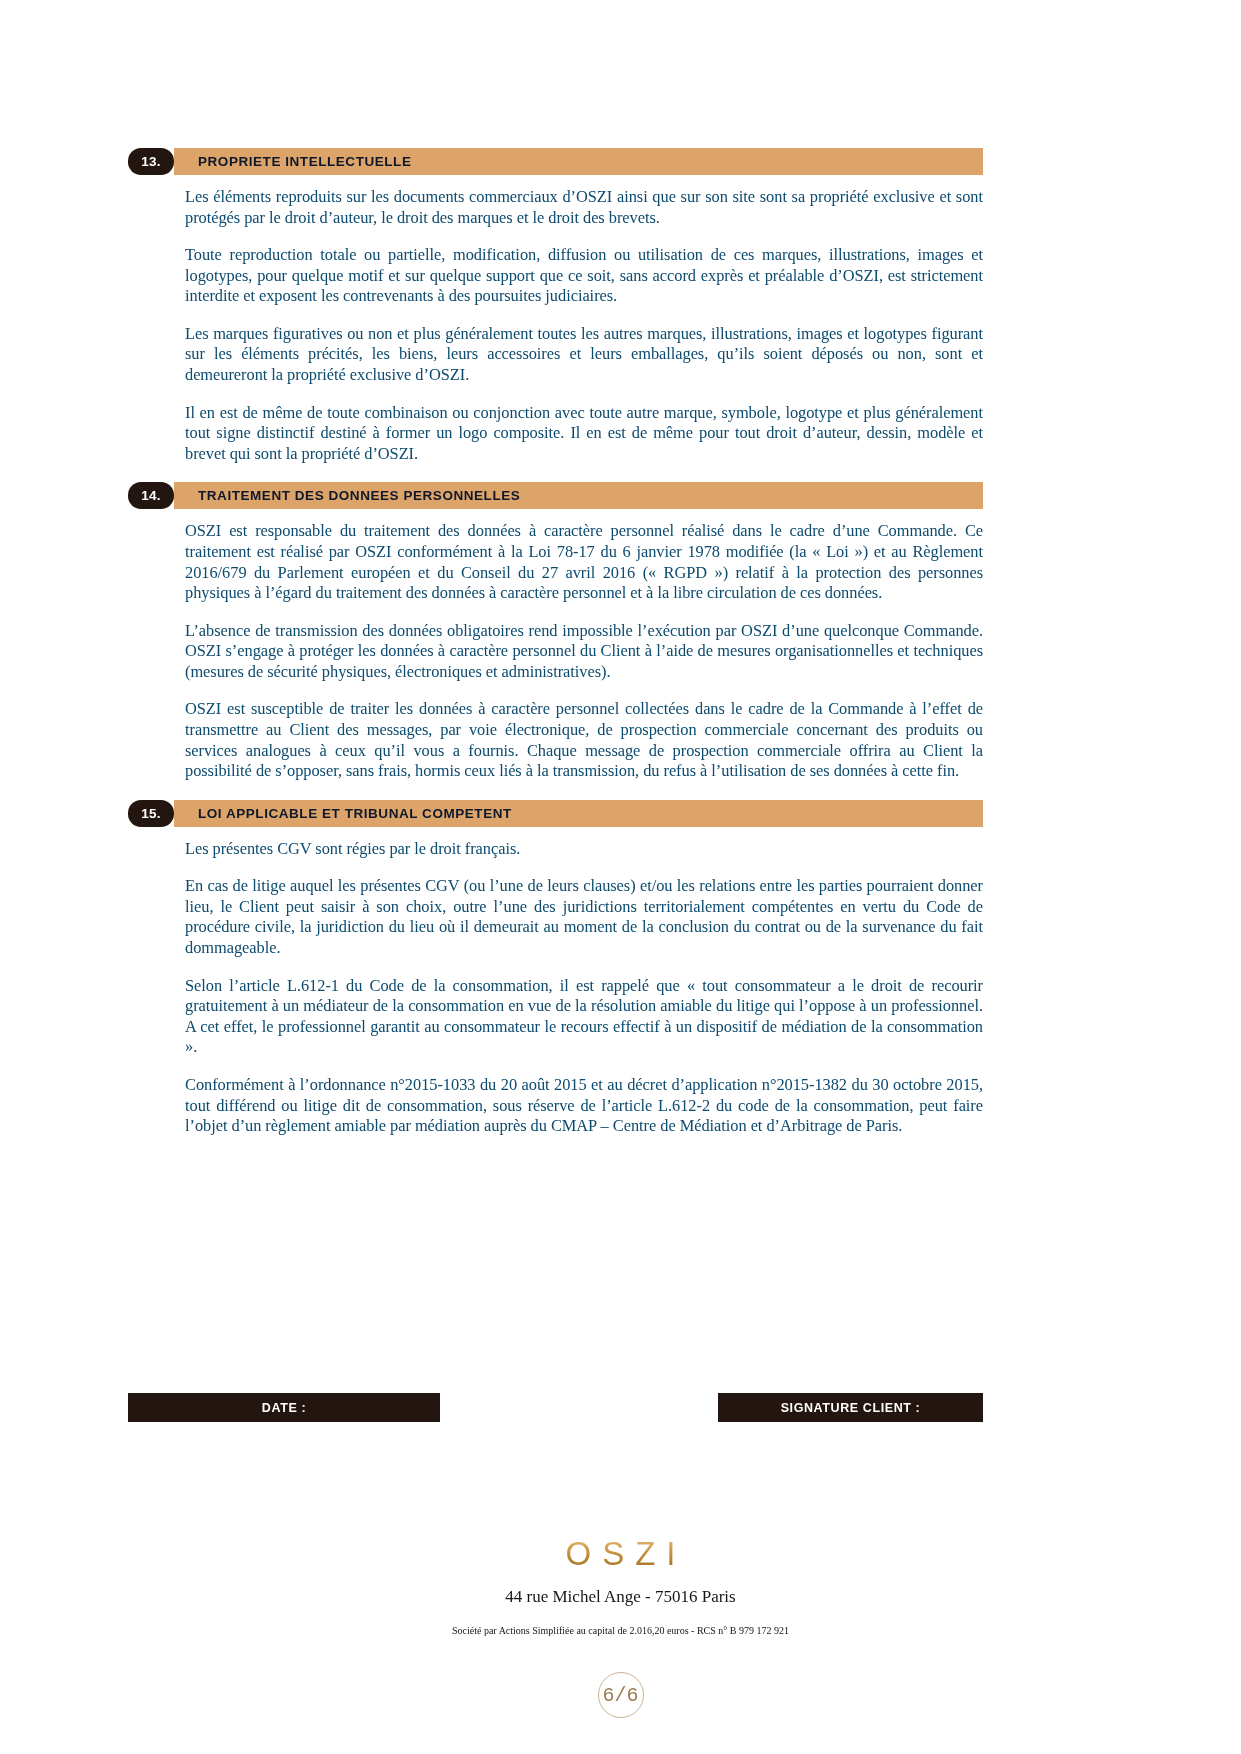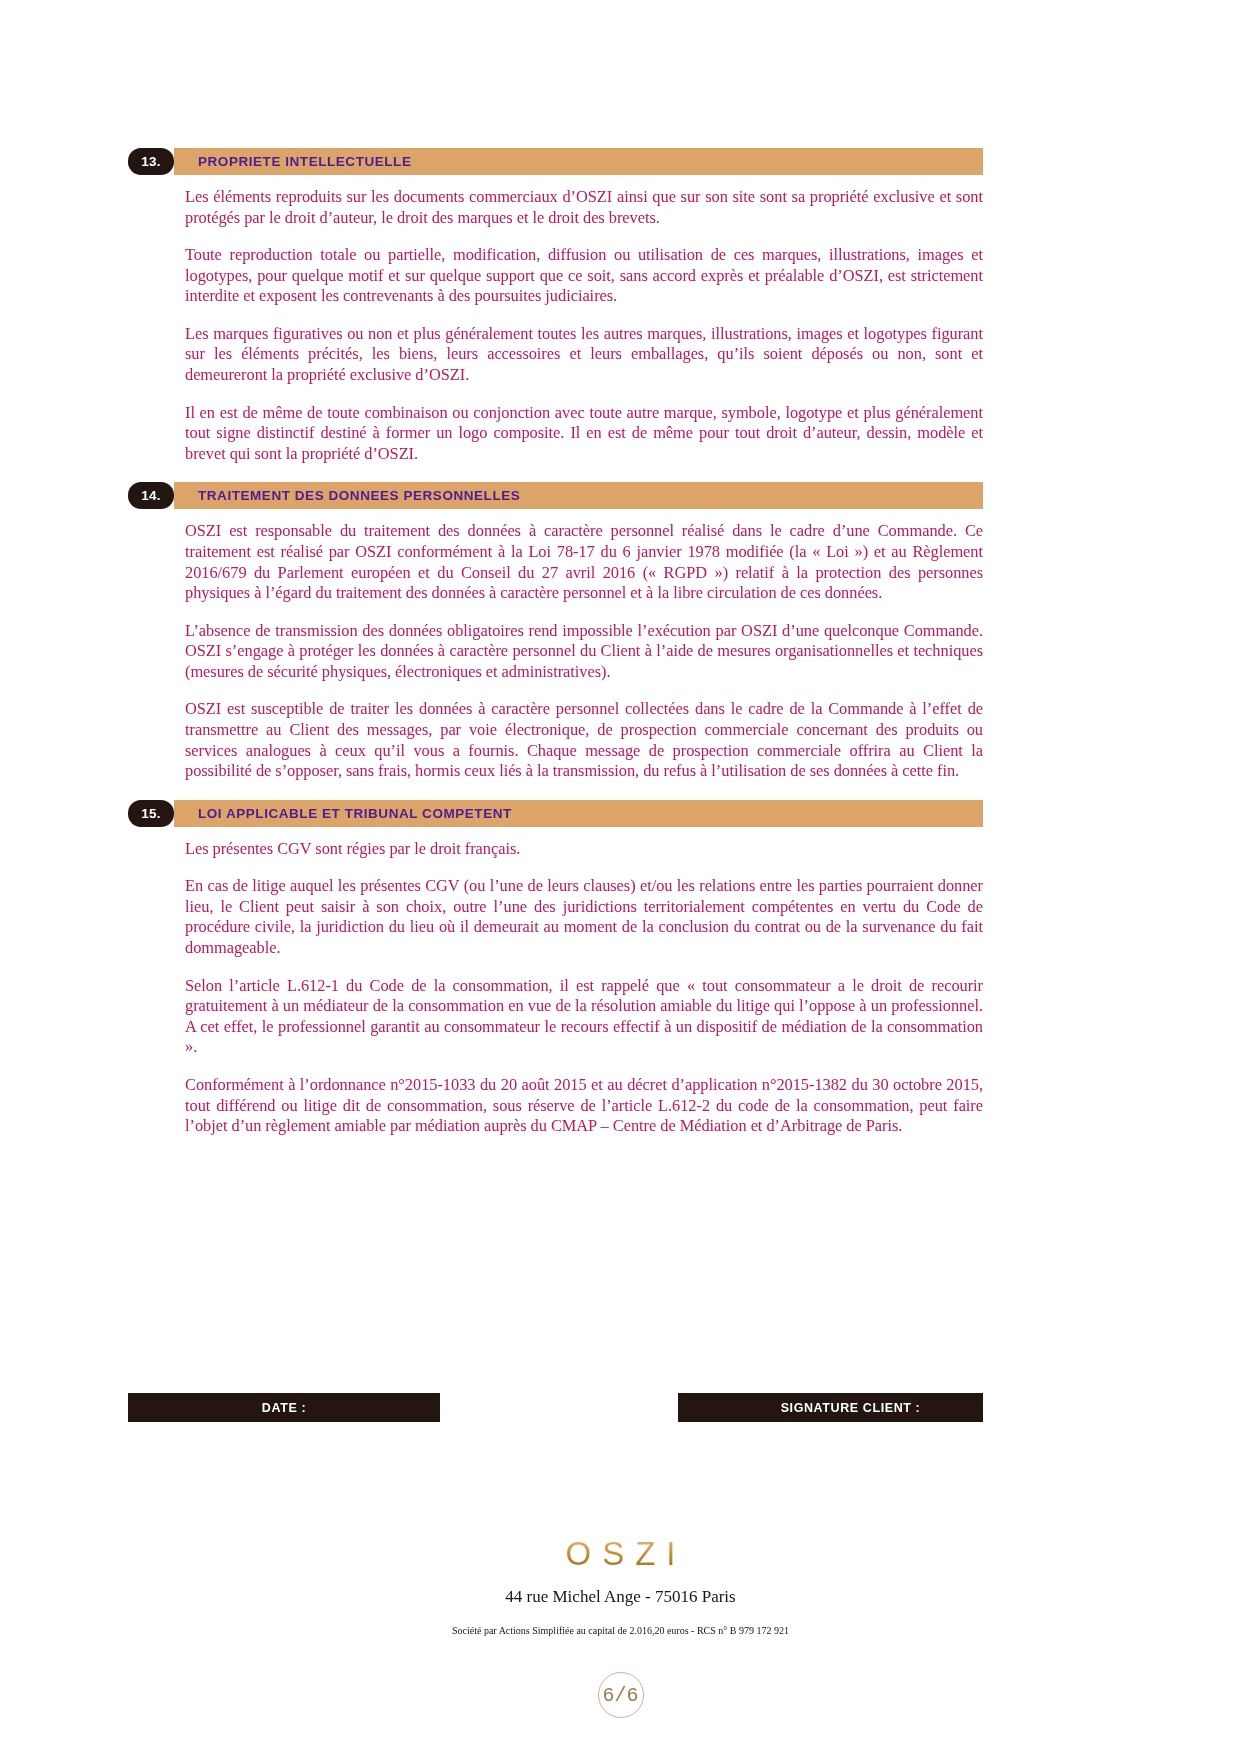--- a/index.html
+++ b/index.html
@@ -44,21 +44,21 @@
     font-size: 13.5px;
     letter-spacing: 0.2px;
     border-radius: 13px;
   }
   .section-title-bar {
     background: #dda46a;
     flex: 1;
     display: flex;
     align-items: center;
     padding-left: 24px;
-    color: #4c1d95;
+    color: #0f172a;
     font-family: "Liberation Sans", sans-serif;
     font-weight: bold;
     font-size: 13.5px;
     letter-spacing: 0.55px;
   }
 
   
   .content-wrap {
     position: absolute;
     left: 128px;
@@ -71,21 +71,21 @@
     padding-left: 57px;
     padding-right: 0px;
     padding-top: 12px;
   }
   p.para {
     margin: 0 0 17px 0;
     text-align: justify;
     font-size: 16.4px;
     line-height: 1.255;
     font-family: "Liberation Serif", serif;
-    color: #be185d;
+    color: #0c4a6e;
     letter-spacing: -0.05px;
   }
   p.para:last-child { margin-bottom: 0; }
 
   .gap-before-header { height: 18px; }
 
   
   .sig-row {
     position: absolute;
     left: 128px;
@@ -100,21 +100,21 @@
     height: 29px;
     display: flex;
     align-items: center;
     justify-content: center;
     font-family: "Liberation Sans", sans-serif;
     font-weight: bold;
     font-size: 12.5px;
     letter-spacing: 0.6px;
   }
   .sig-date { width: 312px; }
-  .sig-client { width: 265px; padding-left: 40px; }
+  .sig-client { width: 265px; }
 
   
   .footer {
     position: absolute;
     left: 0;
     top: 1535px;
     width: 1241px;
     text-align: center;
   }
   .brand {

